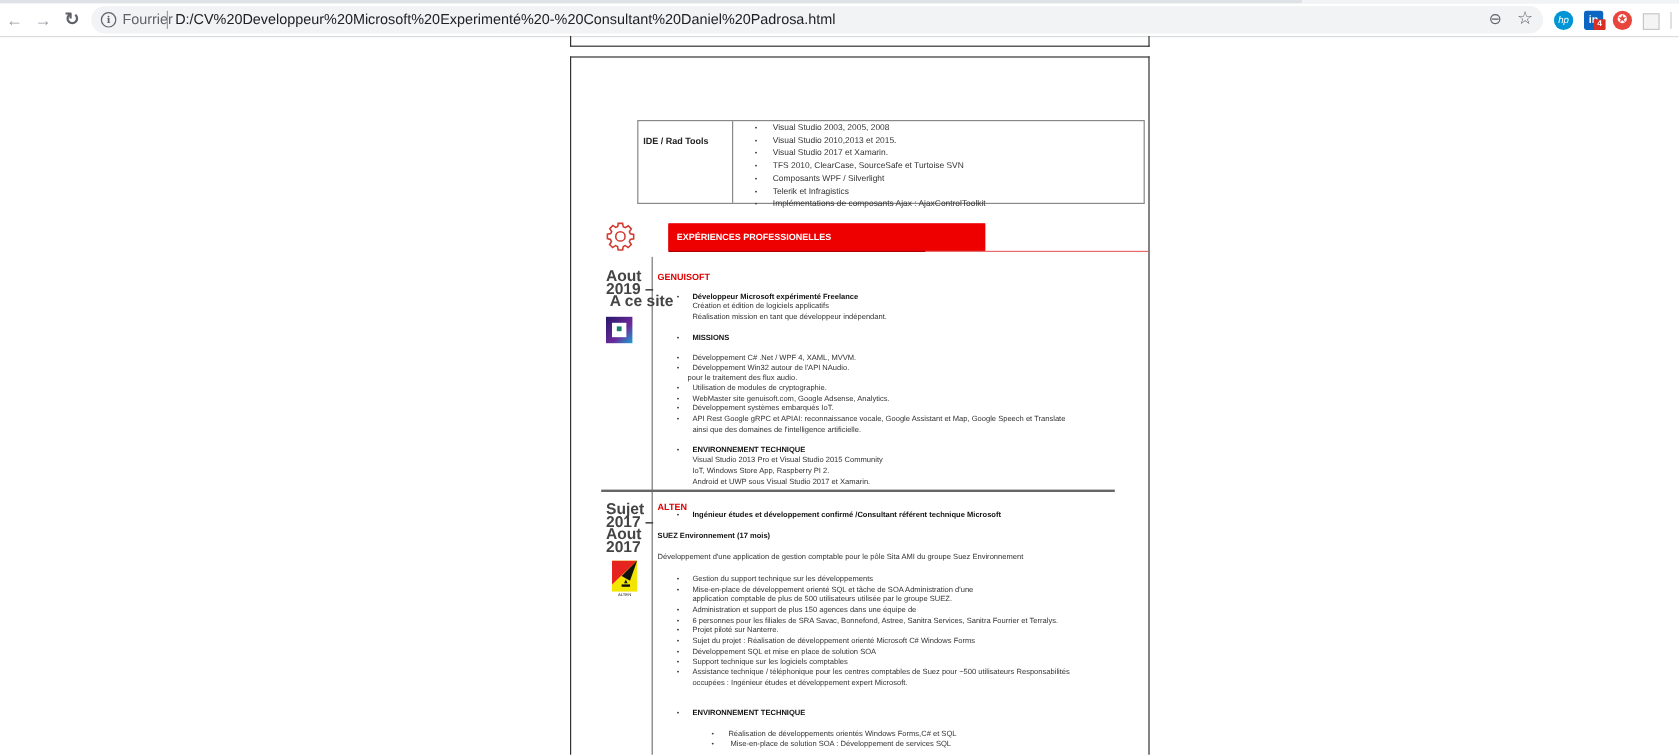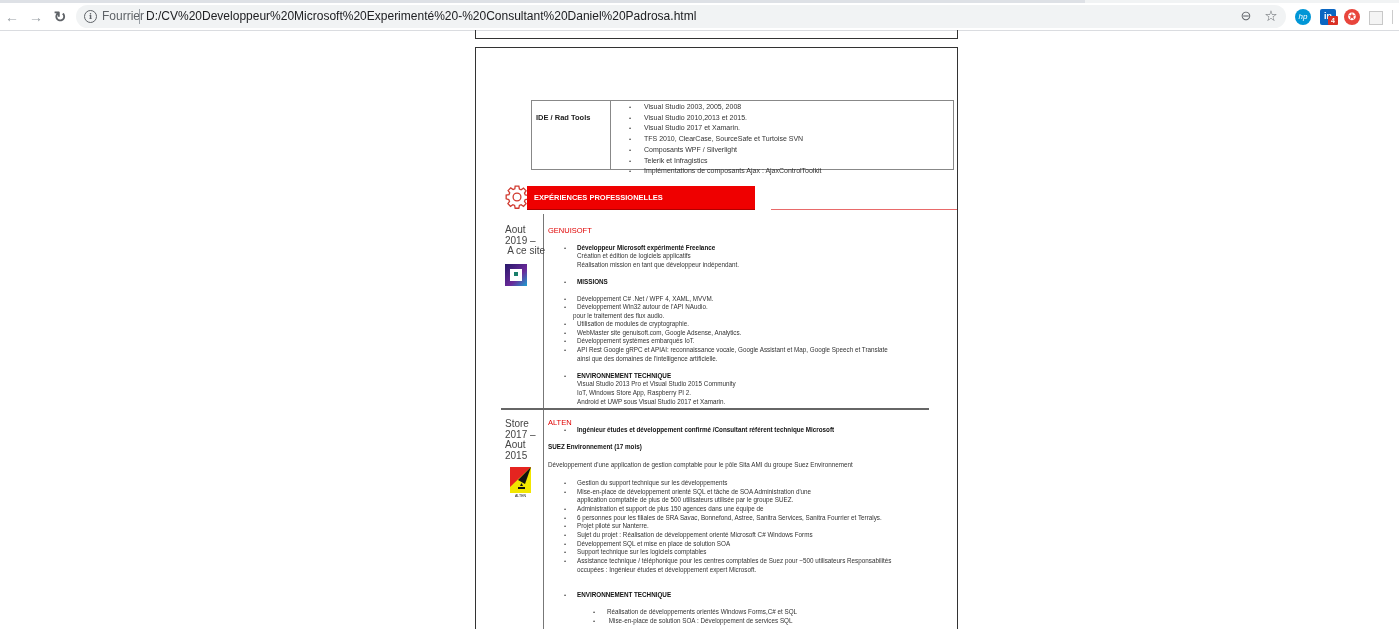--- a/index.html
+++ b/index.html
@@ -28,32 +28,32 @@
   .doc { font-family:"Liberation Sans", sans-serif; color:#222; }
 
   .ide-table { position:absolute; left:17px; top:52px; width:421px; height:68px; border:1px solid #888;margin-left:38px; }
   .ide-label { position:absolute; left:4px; top:12px; font-size:7.5px; font-weight:bold; color:#222; }
   .ide-divider { position:absolute; left:78px; top:0; width:1px; height:68px; background:#888; }
   .ide-list { position:absolute; left:97px; top:1px; margin:0; padding:0; list-style:none; }
   .ide-list li { font-size:7px; line-height:9.7px; color:#333; white-space:nowrap; }
   .ide-list li::before { content:"•"; display:inline-block; width:15px; font-size:6px; color:#444; }
 
   .gear { position:absolute; left:28px; top:136px; width:26px; height:26px; }
-  .section-band { position:absolute; left:51px; top:138px; width:228px; height:23px; background:#ef0000; box-shadow:0 1px 0 #b00000; }
+  .section-band { position:absolute; left:81px; top:138px; width:264px; height:23px; background:#ef0000; box-shadow:0 1px 0 #b00000; }
   .section-title { position:absolute; left:7px; top:7px; font-size:7.5px; font-weight:bold; color:#fff; }
   .section-line { position:absolute; left:295px; top:161px; width:186px; height:1px; background:#e86a6a; }
 
   .timeline-line { position:absolute; left:67px; top:166px; width:1px; height:440px; background:#777; }
-  .date { position:absolute; font-size:10px; font-weight:normal; color:#444; line-height:10.5px; }
+  .date { position:absolute; font-size:13px; font-weight:bold; color:#444; line-height:10.5px; }
   .logo-genuisoft { position:absolute; left:29px; top:216px; width:22px; height:22px; background:linear-gradient(135deg,#27186a,#6b2a9a 60%,#1aa1d1); }
   .logo-genuisoft .inner { position:absolute; left:5px; top:5px; width:12px; height:12px; background:#fff; }
   .logo-genuisoft .mark { position:absolute; left:4px; top:3px; width:4px; height:4px; background:#1a7f6a; }
   .logo-alten { position:absolute; left:34px; top:419px; width:21px; height:31px; }
 
-  .company { position:absolute; font-size:7.5px; font-weight:normal; color:#e00000; }
+  .company { position:absolute; font-size:7.5px; font-weight:bold; color:#e00000; }
   .b { position:absolute; font-size:6.3px; color:#333; white-space:nowrap; line-height:8.6px; }
   .b.bold { font-weight:bold; color:#111; }
   .bullet { position:absolute; font-size:6px; color:#444; }
   .hr { position:absolute; left:25px; top:360px; width:428px; height:1.5px; background:#666; }
 </style>
 </head>
 <body>
 
 <div class="topstrip">
     <div class="lighter"></div>
@@ -144,24 +144,24 @@
 
   <div class="bullet" style="left:88px;top:325px">•</div>
   <div class="b bold" style="left:101px;top:324px">ENVIRONNEMENT TECHNIQUE</div>
   <div class="b" style="left:101px;top:332px">Visual Studio 2013 Pro et Visual Studio 2015 Community</div>
   <div class="b" style="left:101px;top:341px">IoT, Windows Store App, Raspberry PI 2.</div>
   <div class="b" style="left:101px;top:350px">Android et UWP sous Visual Studio 2017 et Xamarin.</div>
 
   <div class="hr"></div>
 
   <div class="date" style="left:29px;top:371px">
-    <div>Store</div>
+    <div>Sujet</div>
     <div>2017 –</div>
     <div>Aout</div>
-    <div>2015</div>
+    <div>2017</div>
   </div>
   <svg class="logo-alten" viewBox="0 0 21 31">
     <rect x="0" y="0" width="21" height="26" fill="#f2e600"></rect>
     <polygon points="0,0 21,0 0,20" fill="#e52420"></polygon>
     <polygon points="21,0 8,13 15,17" fill="#111"></polygon>
     <polygon points="10,19 13,19 11.5,16" fill="#111"></polygon>
     <rect x="8" y="20" width="7" height="2" fill="#111"></rect>
     <text x="10.5" y="30" font-size="3.5" text-anchor="middle" fill="#111" font-family="Liberation Sans, sans-serif">ALTEN</text>
   </svg>
   <div class="company" style="left:72px;top:370px">ALTEN</div>

